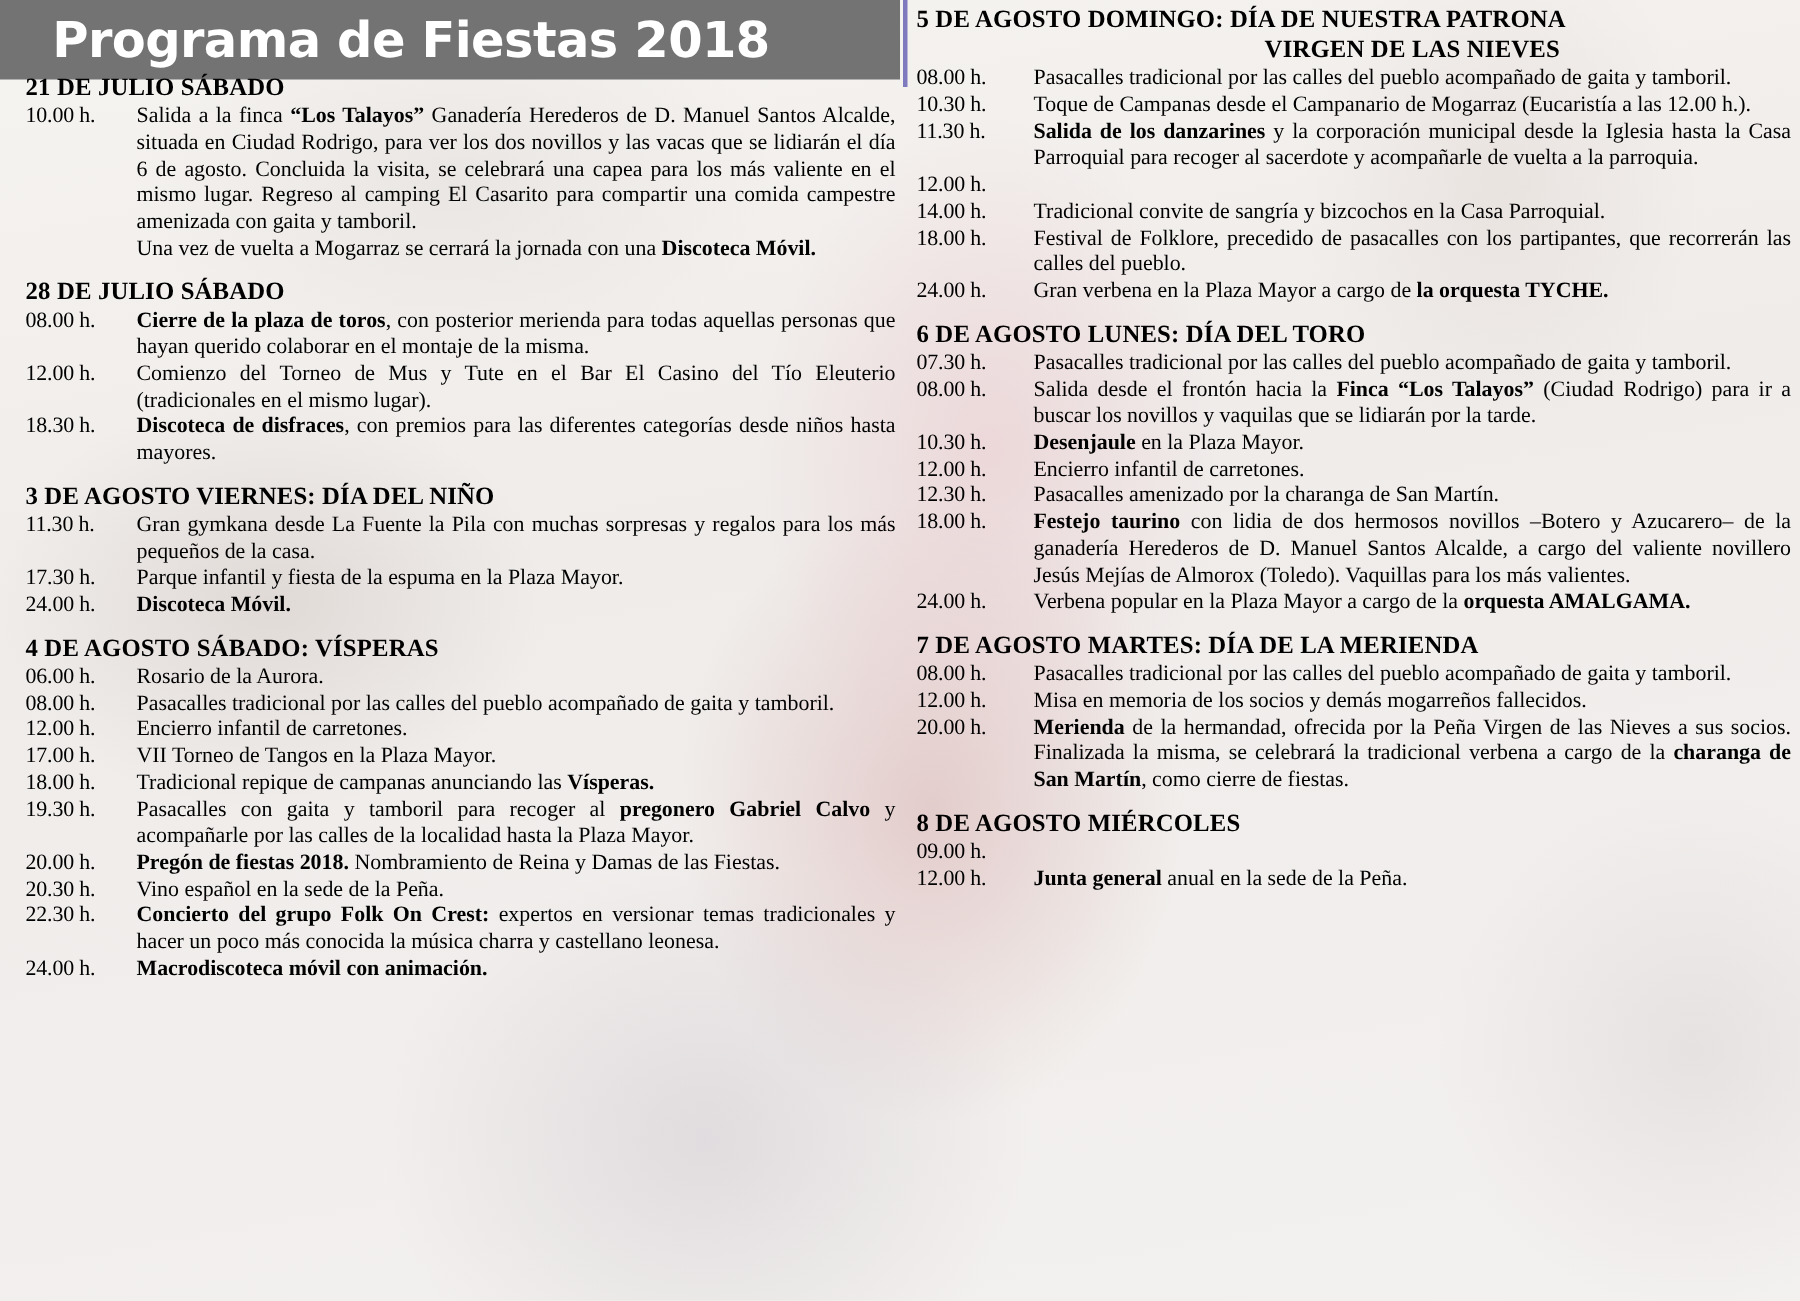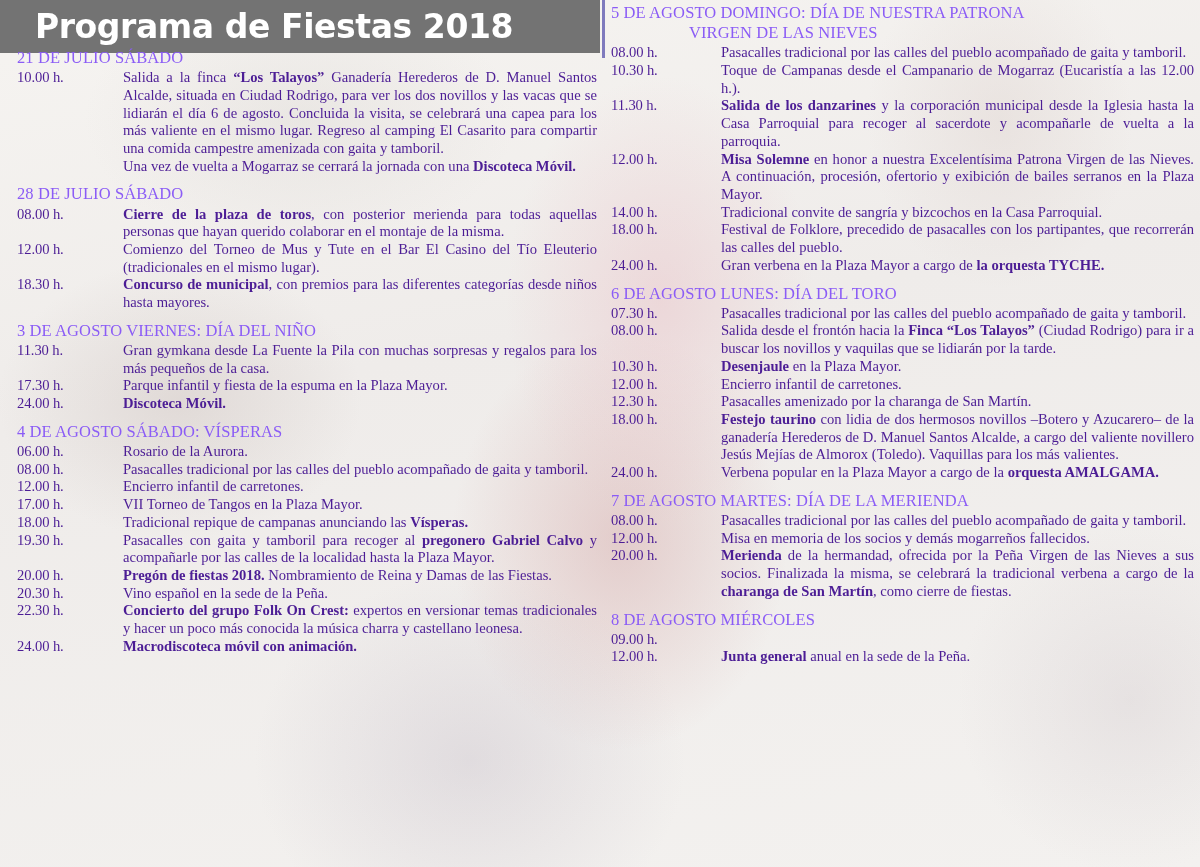--- a/index.html
+++ b/index.html
@@ -70,43 +70,43 @@
     position: absolute;
     left: -9px; top: 0;
     width: 3px; height: 58px;
     background: #7f7abd;
   }
 
   
   .day { margin-bottom: 0px; }
 
   .day-title {
-    color: #8b5cf6;
+    color: #000000;
     font-family: "Liberation Serif", "DejaVu Serif", serif;
-    font-weight: normal;
+    font-weight: bold;
     font-size: 16.5px;
     line-height: 1.22;
     letter-spacing: 0.1px;
     margin: 9px 0 1px 0;
   }
   .day-title .wrap2 {
     display: block;
     padding-left: 78px;
+    text-align: center;
   }
   .day:first-child .day-title { margin-top: 0; }
 
   .events { }
 
   .event {
     display: flex;
     align-items: flex-start;
     font-size: 14.6px;
     line-height: 1.215;
-    color: #4c1d95;
-    gap: 32px;
+    color: #000000;
   }
   .event-time {
     flex: 0 0 74px;
     width: 74px;
     white-space: nowrap;
     font-weight: normal;
     letter-spacing: -0.1px;
   }
   .event-desc {
     flex: 1 1 auto;
@@ -151,21 +151,21 @@
           <div class="event">
             <div class="event-time">12.00 h.</div>
             <div class="event-desc">Comienzo del Torneo de Mus y Tute en el Bar El Casino del Tío Eleuterio (tradicionales en el mismo lugar).</div>
           </div>
         </div>
       </div>
       <div class="day">
         <div class="events">
           <div class="event">
             <div class="event-time">18.30 h.</div>
-            <div class="event-desc"><b>Concurso de municipal</b>, con premios para las diferentes categorías desde niños hasta mayores.</div>
+            <div class="event-desc"><b>Discoteca de disfraces</b>, con premios para las diferentes categorías desde niños hasta mayores.</div>
           </div>
         </div>
       </div>
       <div class="day">
         <div class="day-title">3 DE AGOSTO VIERNES: DÍA DEL NIÑO</div>
         <div class="events">
           <div class="event">
             <div class="event-time">11.30 h.</div>
             <div class="event-desc">Gran gymkana desde La Fuente la Pila con muchas sorpresas y regalos para los más pequeños de la casa.</div>
           </div>
@@ -236,21 +236,20 @@
           <div class="event">
             <div class="event-time">10.30 h.</div>
             <div class="event-desc">Toque de Campanas desde el Campanario de Mogarraz (Eucaristía a las 12.00 h.).</div>
           </div>
           <div class="event">
             <div class="event-time">11.30 h.</div>
             <div class="event-desc"><b>Salida de los danzarines</b> y la corporación municipal desde la Iglesia hasta la Casa Parroquial para recoger al sacerdote y acompañarle de vuelta a la parroquia.</div>
           </div>
           <div class="event">
             <div class="event-time">12.00 h.</div>
-            <div class="event-desc"><b>Misa Solemne</b> en honor a nuestra Excelentísima Patrona Virgen de las Nieves. A continuación, procesión, ofertorio y exibición de bailes serranos en la Plaza Mayor.</div>
           </div>
           <div class="event">
             <div class="event-time">14.00 h.</div>
             <div class="event-desc">Tradicional convite de sangría y bizcochos en la Casa Parroquial.</div>
           </div>
           <div class="event">
             <div class="event-time">18.00 h.</div>
             <div class="event-desc">Festival de Folklore, precedido de pasacalles con los partipantes, que recorrerán las calles del pueblo.</div>
           </div>
           <div class="event">

